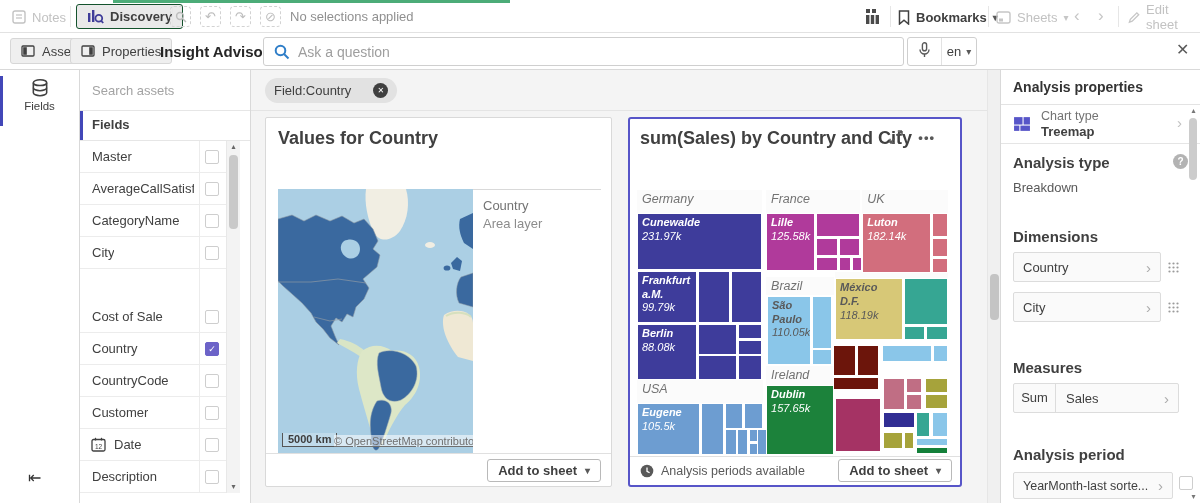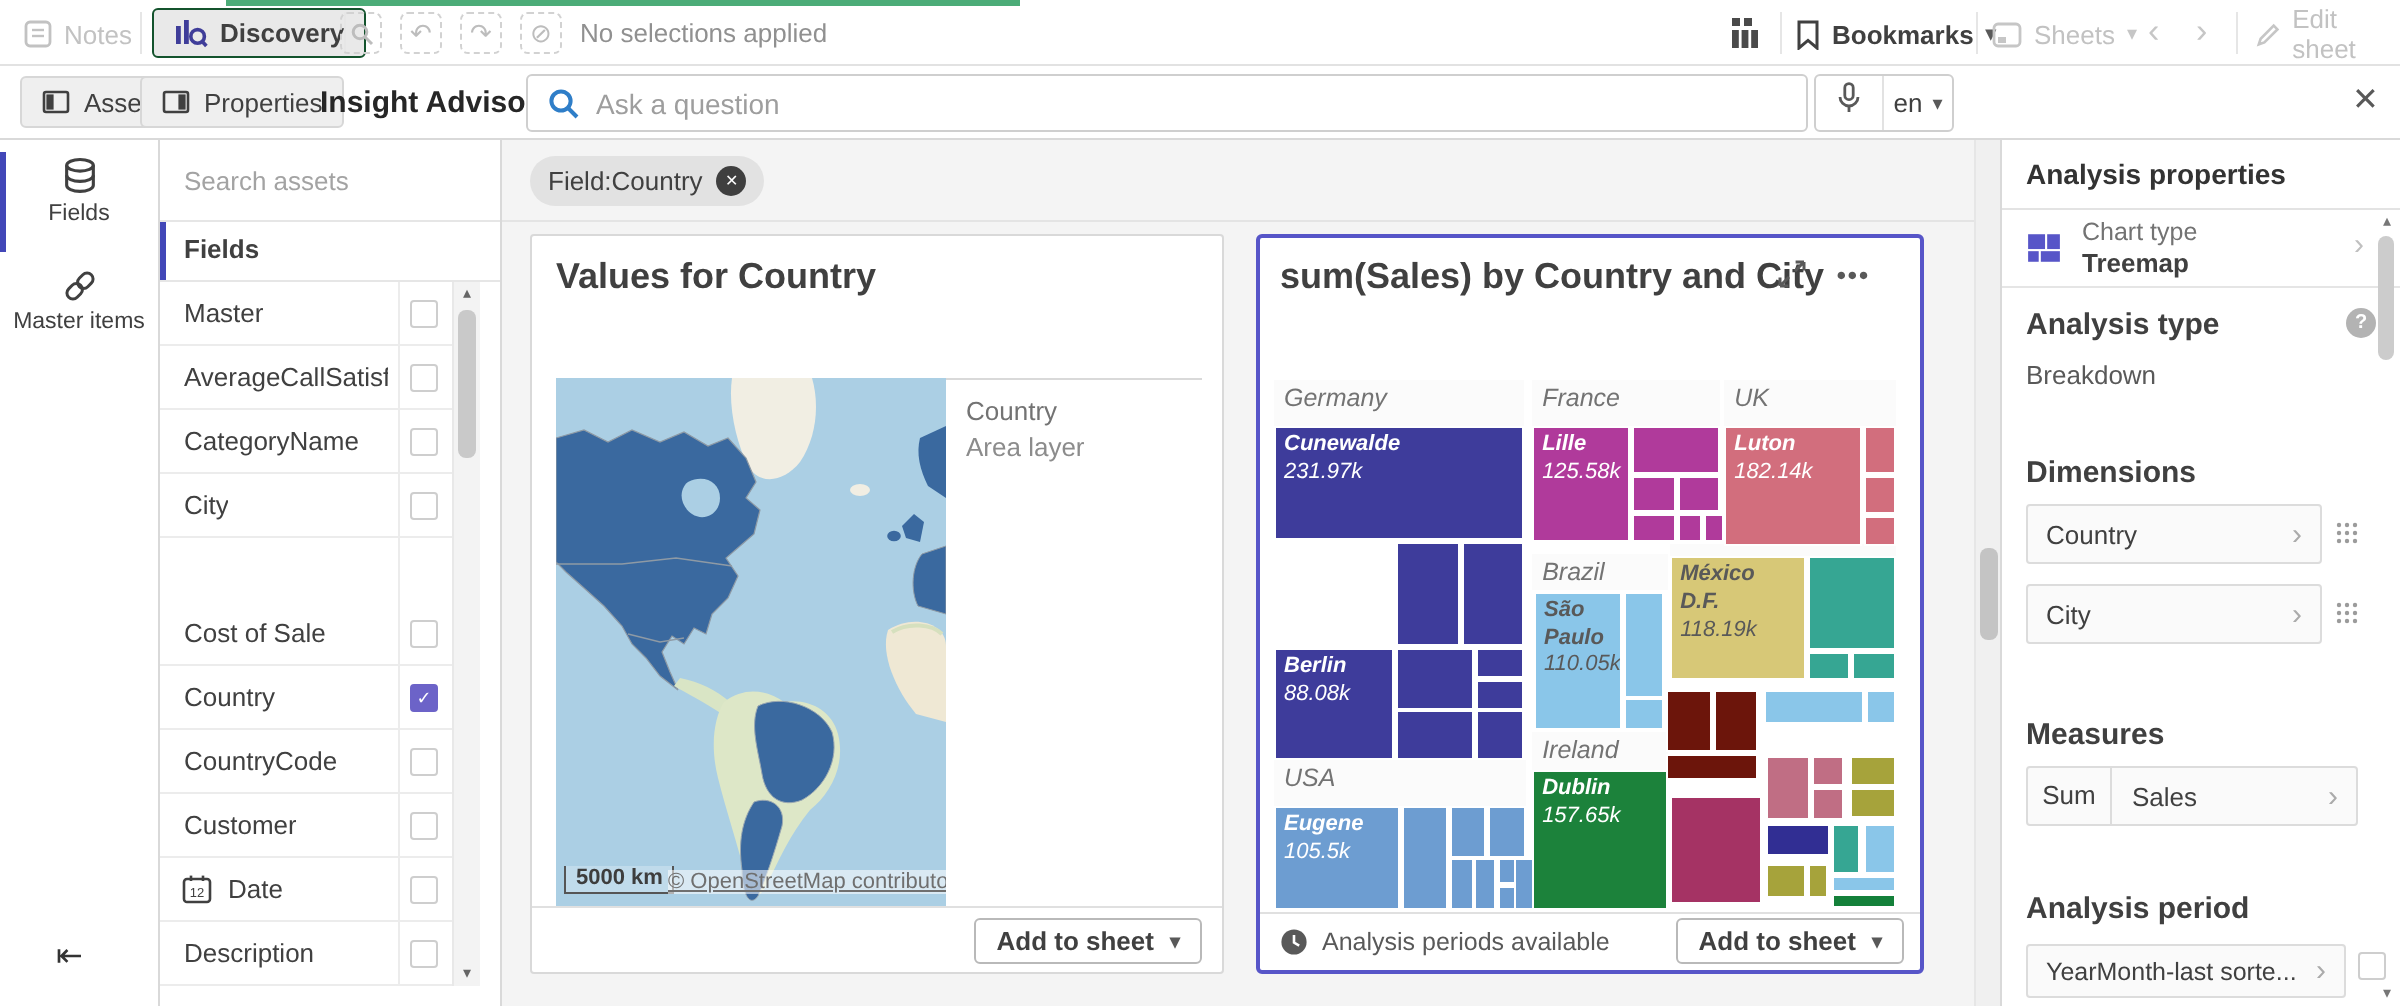--- a/index.html
+++ b/index.html
@@ -49,21 +49,21 @@
   .cb.on { background:#6C63C8; border-color:#6C63C8; }
   .vline { position:absolute; left:119px; top:71px; width:1px; height:352px; background:#ECECEC; }
   .ascroll { position:absolute; left:146px; top:71px; width:14px; height:352px; background:#F3F3F3; border-left:1px solid #E8E8E8; }
   .ascroll .up,.ascroll .dn { position:absolute; left:0; width:13px; height:12px; text-align:center; font-size:8px; color:#666; line-height:12px; }
   .ascroll .dn { bottom:0; }
   .ascroll .thumb { position:absolute; left:2px; top:14px; width:9px; height:74px; background:#C9C9C9; border-radius:4px; }
 
   
   .main { position:absolute; left:251px; top:70px; width:749px; height:433px; background:#F4F4F4; }
   .chipbar { position:absolute; left:0; top:0; width:736px; height:41px; border-bottom:1px solid #E4E4E4; }
-  .chip { position:absolute; left:14px; top:8px; height:25px; background:#E2E2E2; border-radius:13px; display:flex; align-items:center; gap:7px; padding:0 9px; font-size:13px; color:#404040; }
+  .chip { position:absolute; left:14px; top:8px; height:25px; background:#E2E2E2; border-radius:13px; display:flex; align-items:center; gap:22px; padding:0 9px; font-size:13px; color:#404040; }
   .chip .rm { width:15px; height:15px; border-radius:50%; background:#3F3F3F; color:#fff; font-size:8px; line-height:15px; text-align:center; }
   .mscroll { position:absolute; left:736px; top:0; width:13px; height:433px; background:#F0F0F0; border-left:1px solid #E6E6E6; }
   .mscroll .thumb { position:absolute; left:2px; top:204px; width:9px; height:46px; background:#C4C4C4; border-radius:4px; }
 
   .card1 { position:absolute; left:14px; top:47px; width:347px; height:370px; background:#fff; border:1px solid #D9D9D9; border-radius:2px; }
   .card2 { position:absolute; left:377px; top:47px; width:334px; height:370px; background:#fff; border:2px solid #5755C8; border-radius:3px; }
   .ctitle { position:absolute; left:12px; top:10px; font-size:18px; font-weight:700; color:#404040; }
   .cfooter { position:absolute; left:0; right:0; bottom:0; height:33px; border-top:1px solid #E0E0E0; }
   .addbtn { position:absolute; right:10px; top:5px; height:23px; background:#fff; border:1px solid #B9B9B9; border-radius:3px; display:flex; align-items:center; gap:8px; padding:0 10px; font-size:13px; font-weight:700; color:#404040; }
 
@@ -228,29 +228,20 @@
 
   <div class="rail">
     <div class="rail-item" style="top:6px;height:50px">
       <div class="activebar"></div>
       <svg width="20" height="20" viewBox="0 0 18 18" style="margin-top:2px">
           <ellipse cx="9" cy="4.2" rx="6" ry="2.6" fill="none" stroke="#404040" stroke-width="1.4"></ellipse>
           <path d="M3,4.2 V13.2 c0,1.5 2.7,2.7 6,2.7 s6,-1.2 6,-2.7 V4.2" fill="none" stroke="#404040" stroke-width="1.4"></path>
           <path d="M3,8.7 c0,1.5 2.7,2.7 6,2.7 s6,-1.2 6,-2.7" fill="none" stroke="#404040" stroke-width="1.4"></path>
         </svg>
       <div>Fields</div>
-    </div>
-    <div class="rail-item" style="top:62px;height:46px">
-      <svg width="20" height="18" viewBox="0 0 20 18" style="margin-top:2px">
-          <g transform="rotate(-45 10 9)">
-            <rect x="2" y="6" width="8.5" height="6" rx="3" fill="none" stroke="#404040" stroke-width="1.5"></rect>
-            <rect x="9.5" y="6" width="8.5" height="6" rx="3" fill="none" stroke="#404040" stroke-width="1.5"></rect>
-          </g>
-        </svg>
-      <div>Master items</div>
     </div>
     <span class="collapse">⇤</span>
   </div>
 
   <div class="apanel">
     <input class="srch" type="text" placeholder="Search assets" style="">
     <div class="sechead">
       <div class="bar"></div>
       <div class="t">Fields</div>
     </div>
@@ -368,20 +359,24 @@
           <div class="tm-h" style="left: 0%; top: 0%; width: 40.2%; height: 8.6%;">Germany</div>
           <div class="tm-h" style="left: 41.5%; top: 0%; width: 30.2%; height: 8.6%;">France</div>
           <div class="tm-h" style="left: 72.4%; top: 0%; width: 27.6%; height: 8.6%;">UK</div>
           <div class="tm-h" style="left: 41.5%; top: 32.7%; width: 21.9%; height: 6.8%;">Brazil</div>
           <div class="tm-h" style="left: 63.7%; top: 30.8%; width: 36.3%; height: 2.2%;"></div>
           <div class="tm-h" style="left: 41.5%; top: 66.2%; width: 21.9%; height: 7%;">Ireland</div>
           <div class="tm-h" style="left: 0%; top: 71.4%; width: 40.5%; height: 8.7%;">USA</div>
           <div class="tm-c tm-light" style="left: 0%; top: 8.6%; width: 40.2%; height: 21.5%; background: rgb(62, 60, 155);">
             <div class="tm-name">Cunewalde</div>
             <div class="tm-val">231.97k</div>
+          </div>
+          <div class="tm-c tm-light" style="left: 0%; top: 30.4%; width: 19.3%; height: 19.6%; background: rgb(62, 60, 155);">
+            <div class="tm-name">Frankfurt a.M.</div>
+            <div class="tm-val">99.79k</div>
           </div>
           <div class="tm-c tm-light" style="left: 19.6%; top: 30.4%; width: 10.3%; height: 19.6%; background: rgb(62, 60, 155);"></div>
           <div class="tm-c tm-light" style="left: 30.2%; top: 30.4%; width: 10%; height: 19.6%; background: rgb(62, 60, 155);"></div>
           <div class="tm-c tm-light" style="left: 0%; top: 50.3%; width: 19.3%; height: 21.1%; background: rgb(62, 60, 155);">
             <div class="tm-name">Berlin</div>
             <div class="tm-val">88.08k</div>
           </div>
           <div class="tm-c tm-light" style="left: 19.6%; top: 50.3%; width: 12.7%; height: 11.6%; background: rgb(62, 60, 155);"></div>
           <div class="tm-c tm-light" style="left: 32.6%; top: 50.3%; width: 7.6%; height: 5.7%; background: rgb(62, 60, 155);"></div>
           <div class="tm-c tm-light" style="left: 32.6%; top: 56.3%; width: 7.6%; height: 5.6%; background: rgb(62, 60, 155);"></div>

